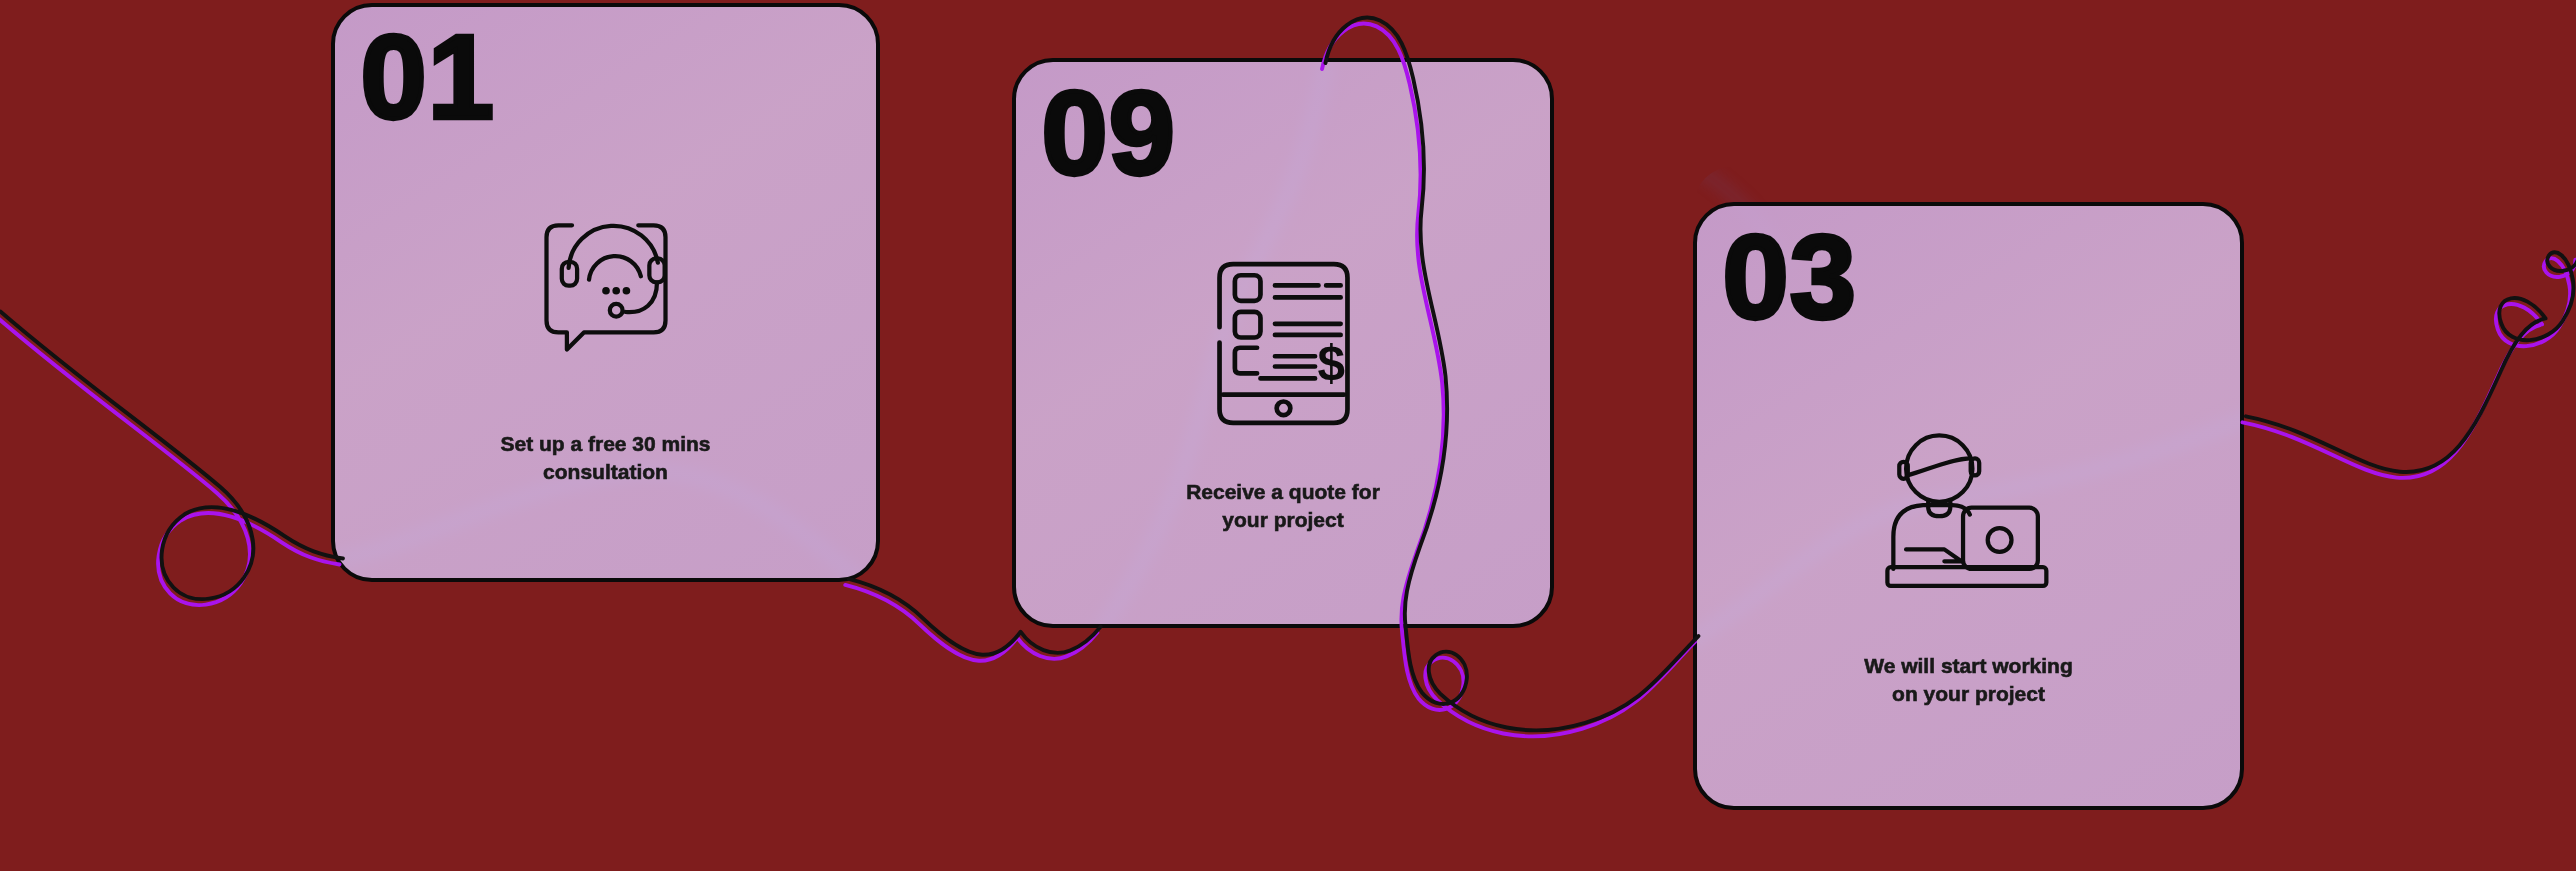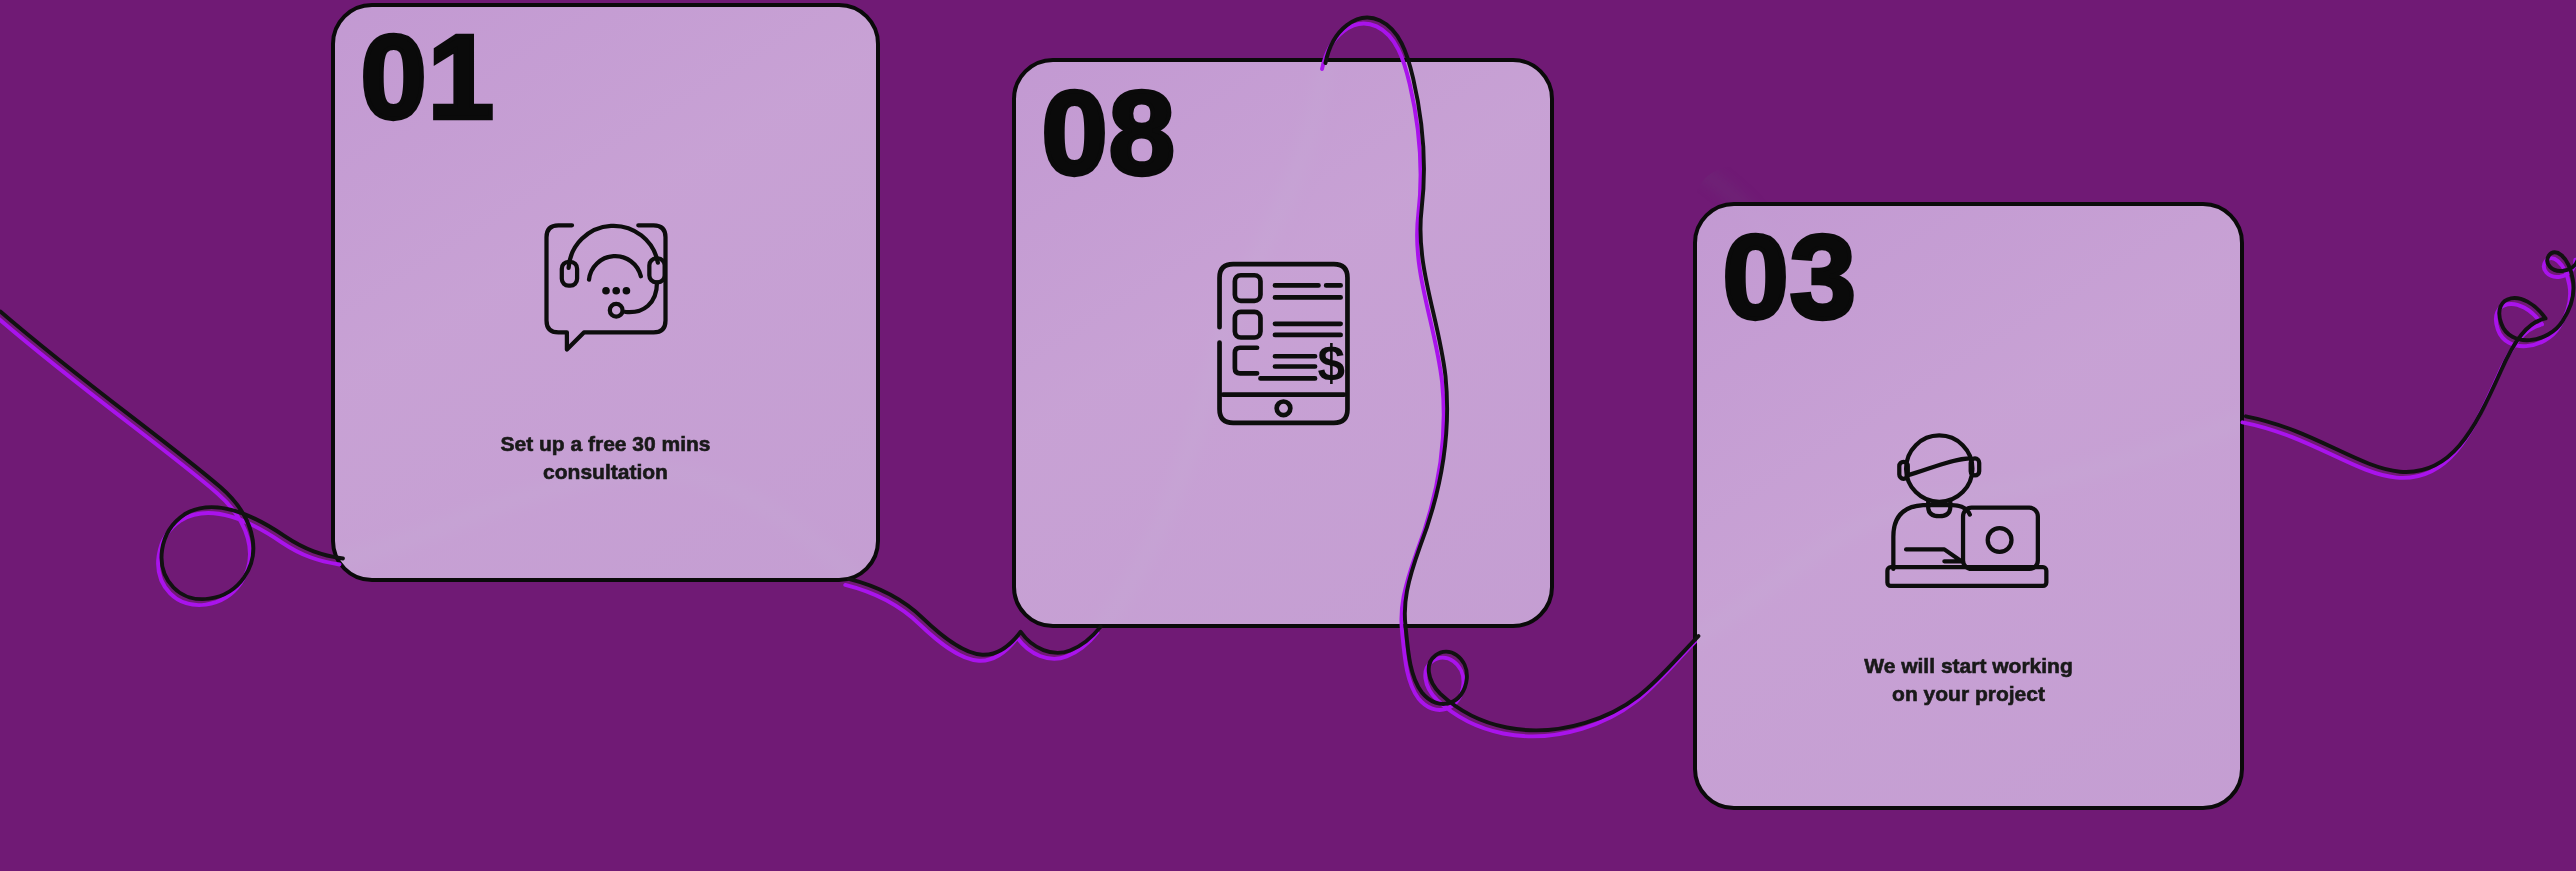--- a/index.html
+++ b/index.html
@@ -1,20 +1,20 @@
 <!DOCTYPE html>
 <html style="font-size:13.6px"><head>
 <meta charset="utf-8">
 <style>
   html,body{margin:0;padding:0;background:#ffffff;}
   #stage{
     position:relative;
     width:2576px;height:871px;
     overflow:hidden;
-    background:#701a75;
+    background:#7f1d1d;
     font-family:"Liberation Sans", sans-serif;
   }
   svg.layer{position:absolute;left:0;top:0;pointer-events:none;}
   #line-behind{z-index:1;}
   .card{
     position:absolute;
     box-sizing:border-box;
     border:4.3px solid #0a0a0a;
     border-radius:41px;
     background:linear-gradient(148deg, rgba(206,171,223,0.88) 0%, rgba(215,185,229,0.85) 42%, rgba(208,176,223,0.88) 100%);
@@ -92,35 +92,37 @@
         <circle class="ico-fill" cx="104" cy="91" r="4.5"></circle>
         <path class="ico" d="M 140,81 C 140,106 124,118 103,116"></path>
         <circle class="ico" cx="92" cy="114" r="7.5"></circle>
       </svg>
     </div>
     <div class="caption">Set up a free 30 mins
 consultation</div>
   </div>
 
   <div class="card" style="left:1012px;top:58px;width:542px;height:570px;">
-    <div class="step-number">08</div>
+    <div class="step-number">09</div>
     <div class="icon-row">
       <svg width="145" height="181" viewBox="0 0 170 212">
         <path class="ico-b" d="M 10,94 V 36 Q 10,20 26,20 H 144 Q 160,20 160,36 V 190 Q 160,206 144,206 H 26 Q 10,206 10,190 V 112"></path>
         <rect class="ico-b" x="28" y="33" width="30" height="30" rx="7"></rect>
         <rect class="ico-b" x="28" y="76" width="30" height="30" rx="7"></rect>
         <path class="ico-b" d="M 54,118 H 34 Q 28,118 28,124 V 142 Q 28,148 34,148 H 54"></path>
         <path class="ico-b" d="M 75,45 H 126 M 135,45 H 152 M 75,59 H 152"></path>
         <path class="ico-b" d="M 75,90 H 152 M 75,103 H 152"></path>
         <path class="ico-b" d="M 75,128 H 122 M 75,140 H 122 M 58,154 H 122"></path>
         <text class="dollar" x="141" y="156" text-anchor="middle">$</text>
         <path class="ico-b" d="M 14,173 H 156"></path>
         <circle class="ico-b" cx="85" cy="189" r="8"></circle>
       </svg>
     </div>
+    <div class="caption">Receive a quote for
+your project</div>
   </div>
 
   <div class="card" style="left:1693px;top:166px;width:551px;height:608px;margin-top:36px;">
     <div class="step-number">03</div>
     <div class="icon-row">
       <svg width="170" height="183" viewBox="0 0 200 215">
         <circle class="ico" cx="65" cy="70" r="39"></circle>
         <path class="ico" d="M 27,78 C 50,72 80,58 102,58"></path>
         <rect class="ico" x="18" y="62" width="10" height="20" rx="5"></rect>
         <rect class="ico" x="102" y="58" width="10" height="20" rx="5"></rect>

